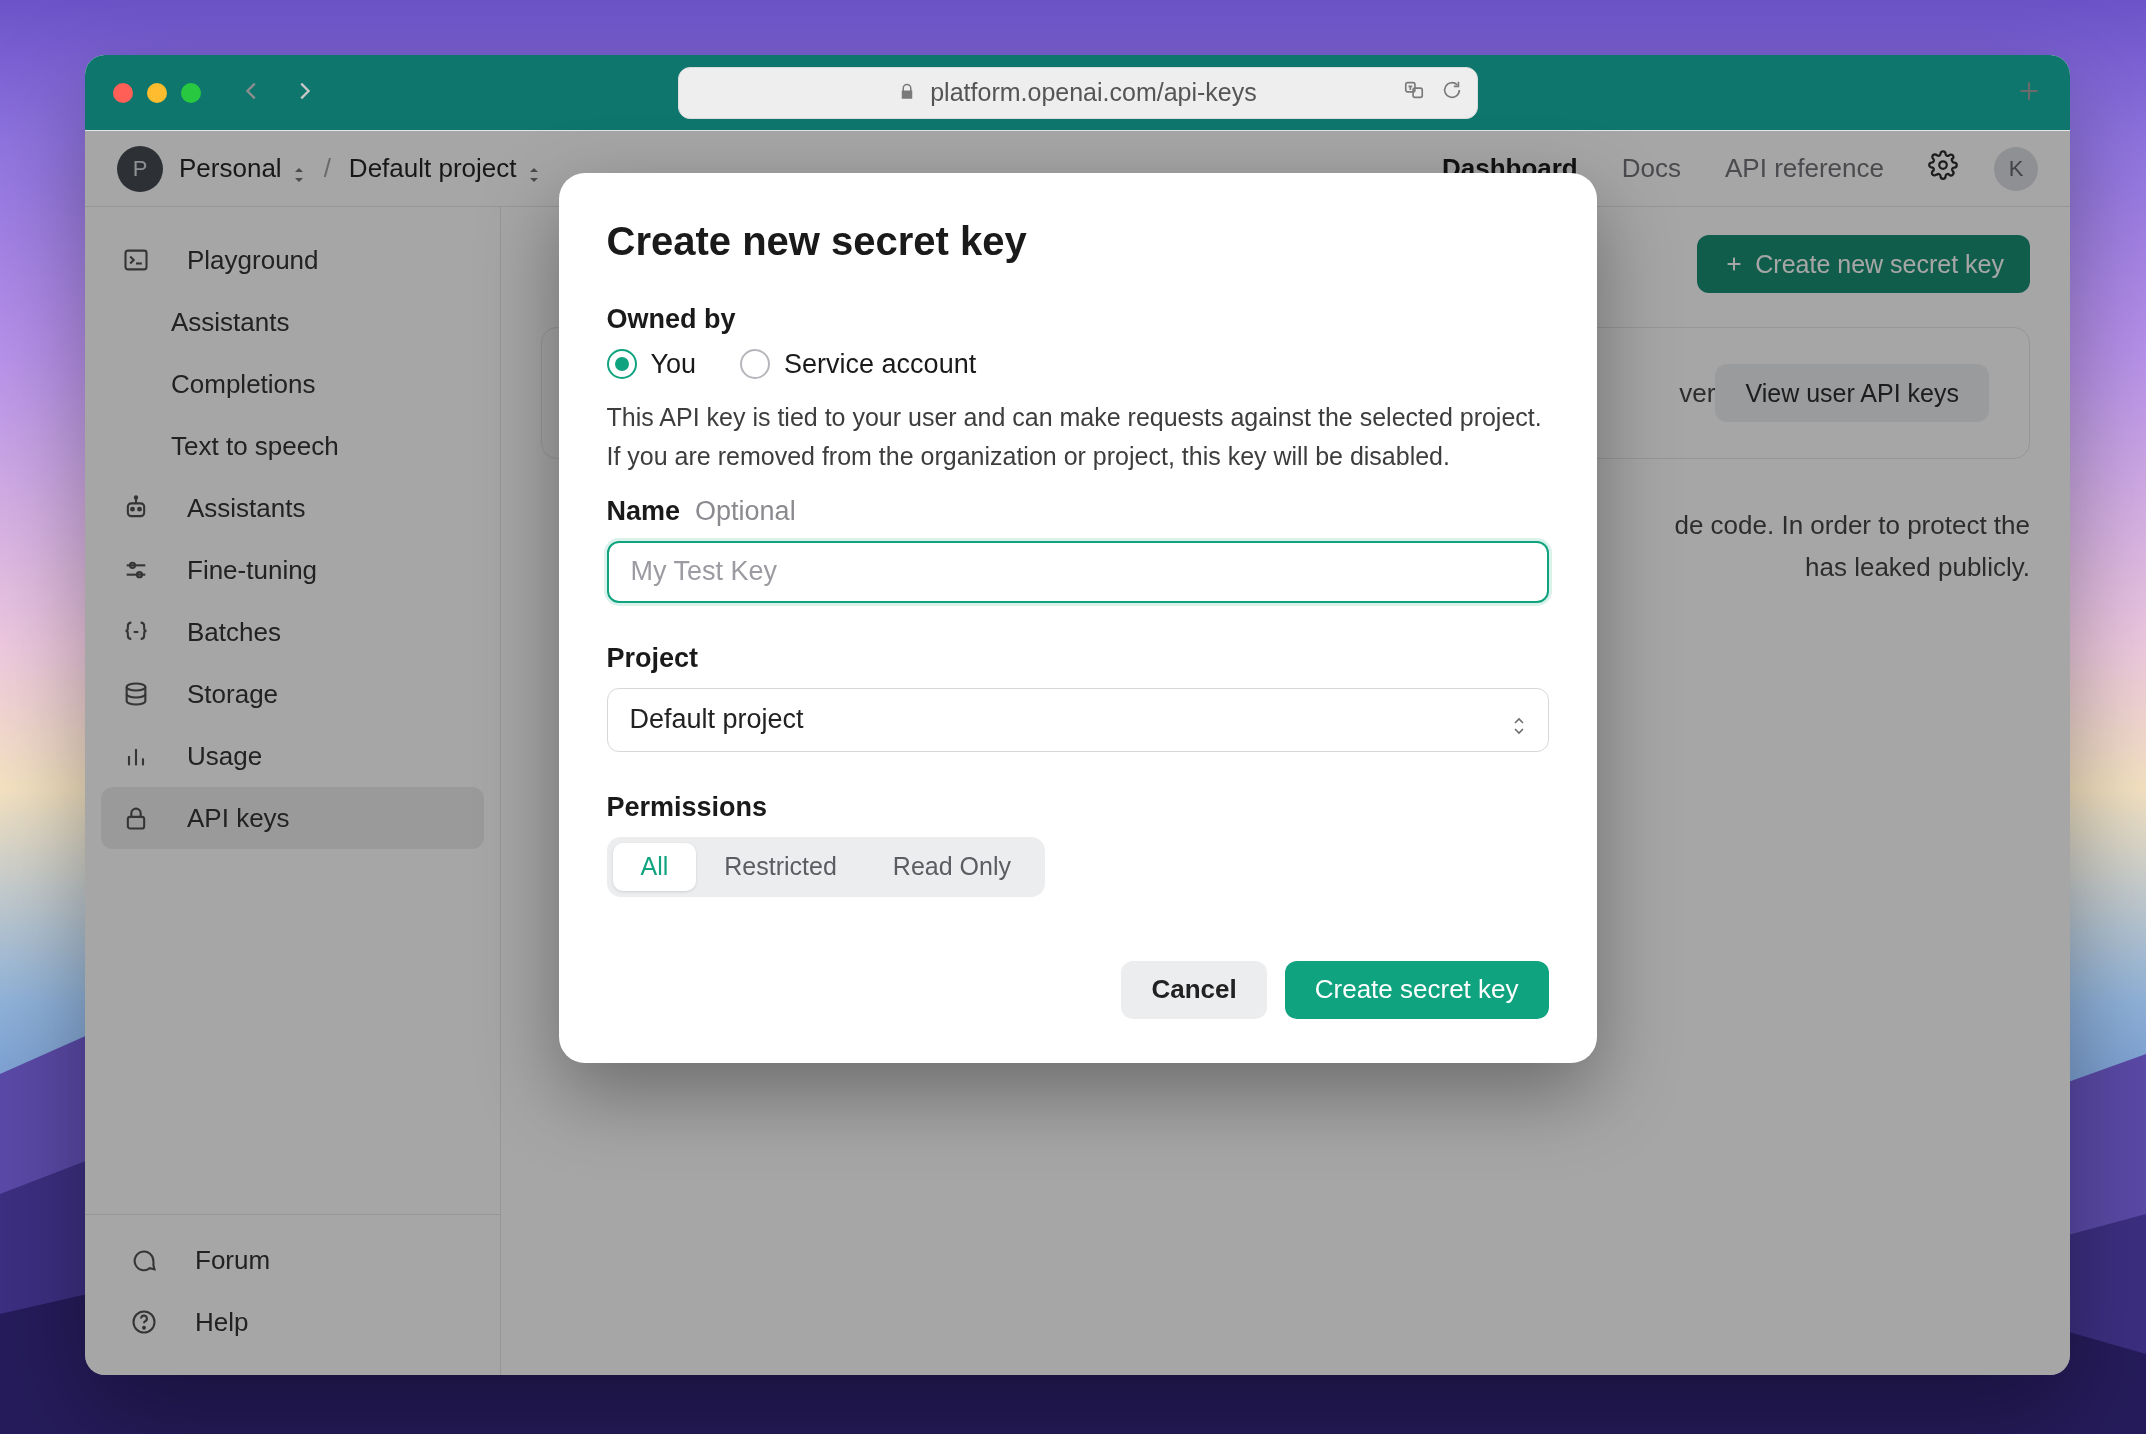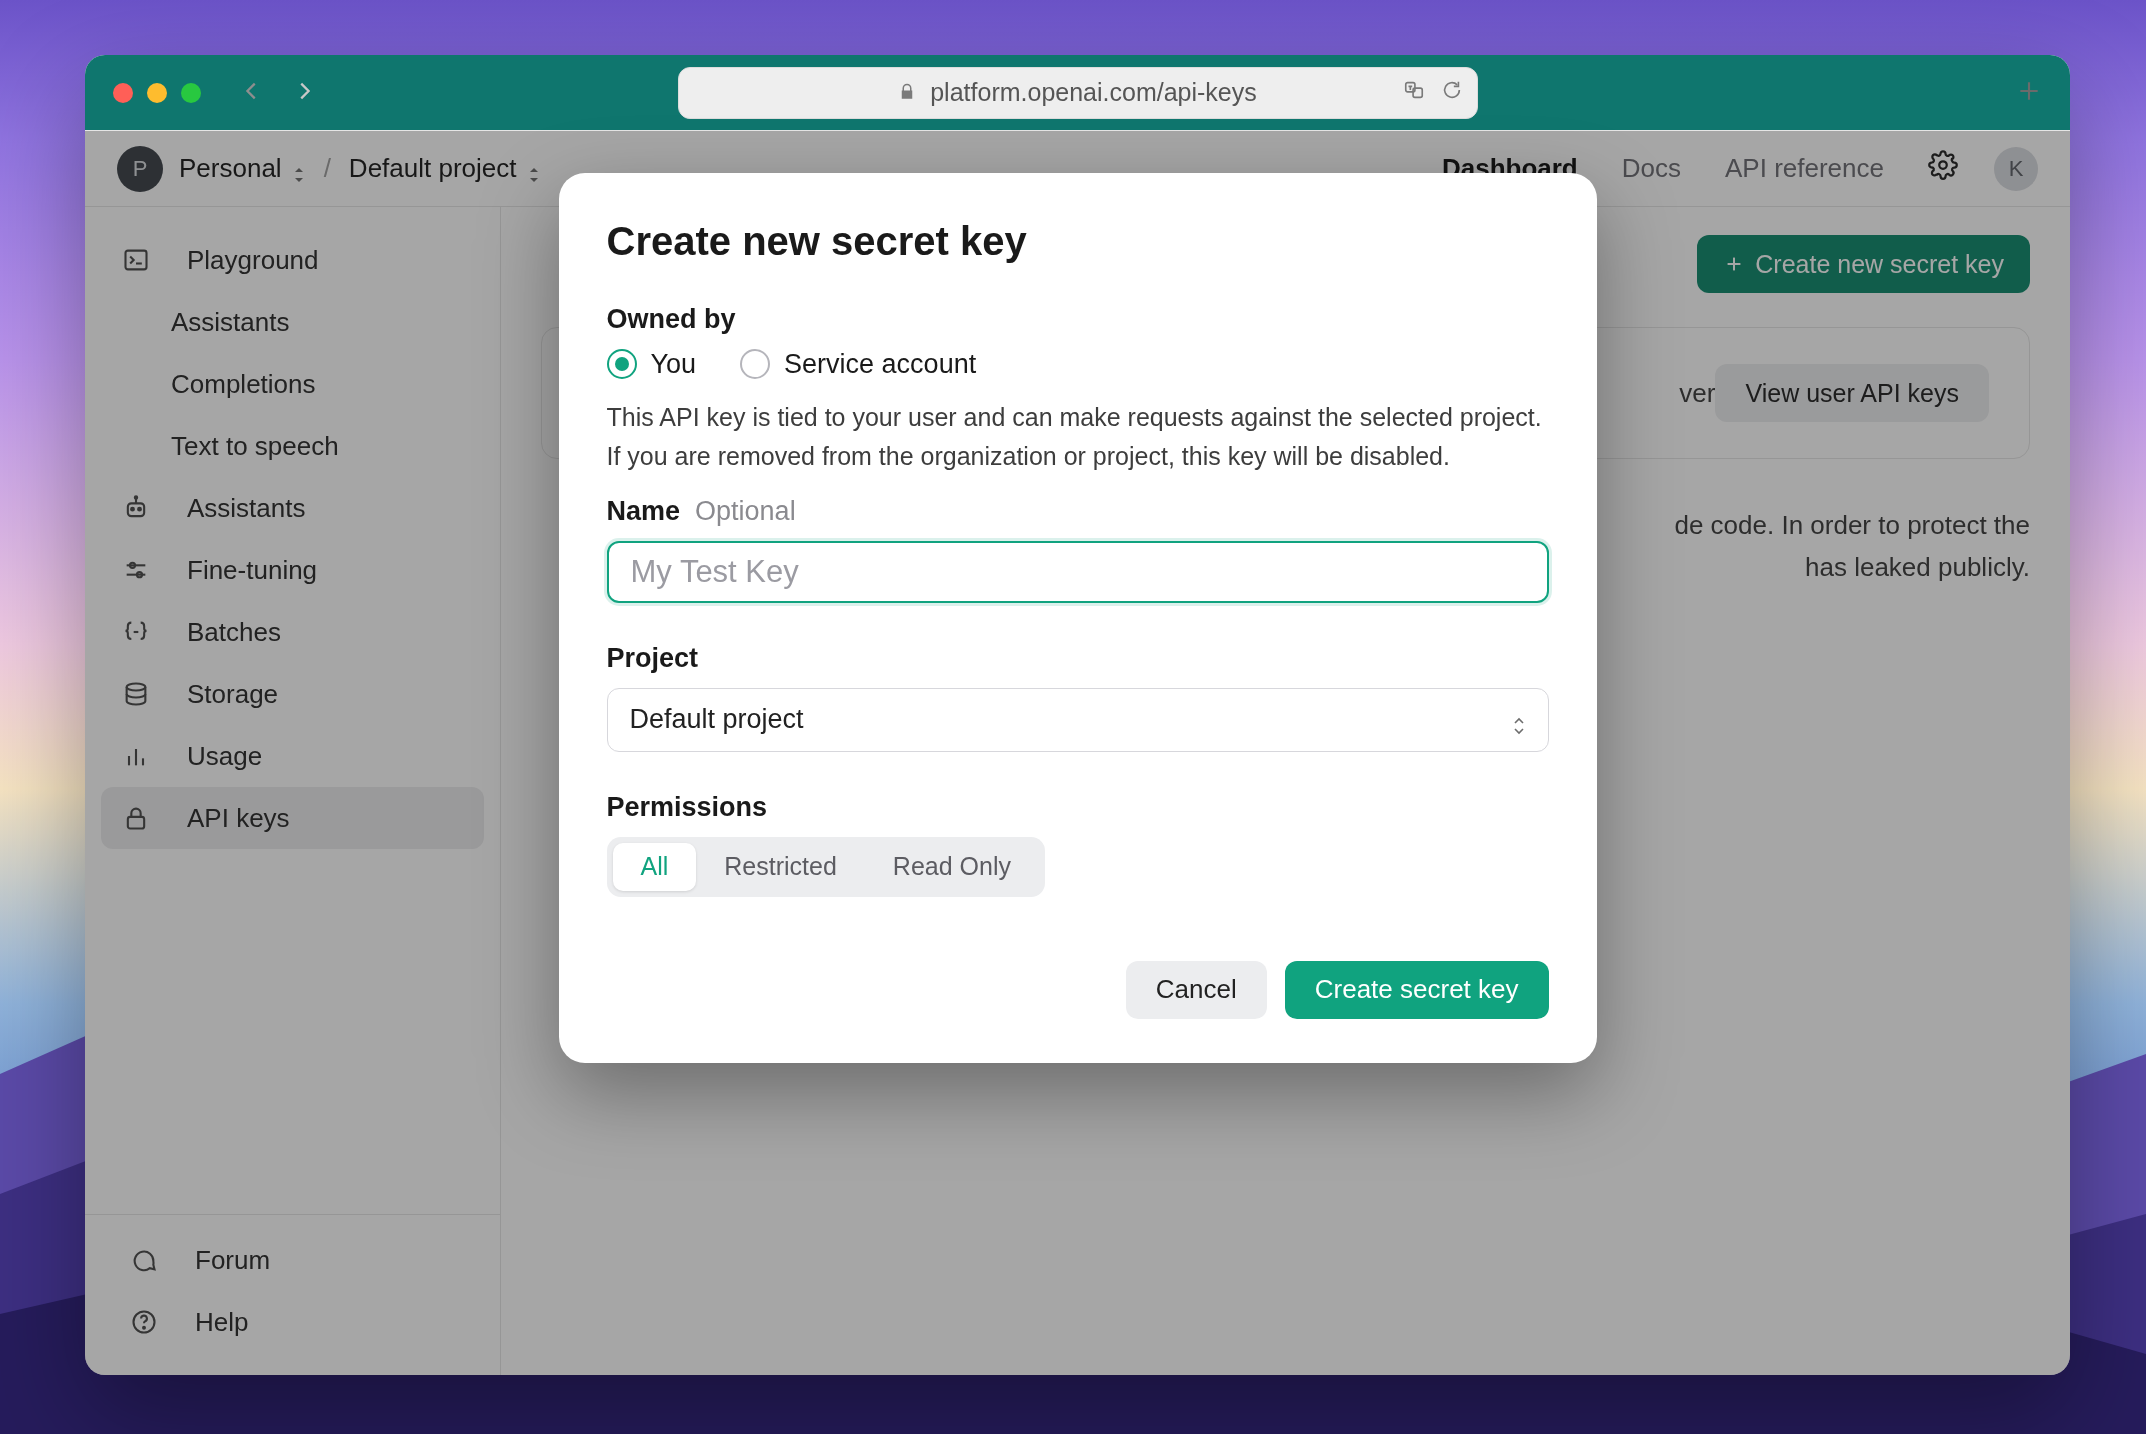--- a/index.html
+++ b/index.html
@@ -122,42 +122,42 @@
   .label{font-size:27px;font-weight:600;margin-bottom:14px;}
   .optional { font-weight:400; color:#8a8a8f; }
   .radio-row{display:flex;gap:44px;align-items:center;margin-bottom:18px;}
   .radio{display:flex;gap:14px;font-size:27px;cursor:pointer;}
   .radio .r{width:30px;height:30px;border:2px solid #b5b5bb;border-radius:50%;display:flex;align-items:center;justify-content:center;}
   .radio.sel .r{border-color:#10a37f;}
   .radio.sel .r::after{content:"";width:14px;height:14px;border-radius:50%;background:#10a37f;}
   .hint{font-size:25px;line-height:1.55;color:#3d3d3d;margin-bottom:20px;}
   .text-input{
     width:100%; height:62px; border:2px solid #10a37f; border-radius:12px;
-    padding:0 22px; font-size:31px; outline:none; color:#222;
+    padding:0 22px; font-size:27px; outline:none; color:#222;
     box-shadow:0 0 0 3px rgba(16,163,127,0.15);
   }
   .text-input::placeholder{color:#9b9ba2;}
   .section{margin-top:40px;}
   .select{
     height:64px;border:1px solid #d7d7dc;border-radius:12px;
     display:flex;align-items:center;padding:0 22px;font-size:27px;color:#222;
     position:relative;cursor:pointer;
   }
   .select .updown{position:absolute;right:22px;}
   .segment{
     display:inline-flex;background:#ecedef;border-radius:14px;padding:6px;gap:0;
   }
   .segment .seg{
     padding:0 28px;height:48px;display:flex;align-items:center;border-radius:10px;
     font-size:25px;color:#5c5c62;cursor:pointer;font-weight:500;
   }
   .segment .seg.active{background:#fff;color:#10a37f;box-shadow:0 1px 3px rgba(0,0,0,0.12);}
   .modal-actions{display:flex;justify-content:flex-end;gap:18px;margin-top:64px;}
   .btn{height:58px;padding:0 30px;border-radius:12px;display:flex;align-items:center;font-size:26px;font-weight:500;cursor:pointer;}
-  .btn.secondary{background:#ecedef;color:#222;}
+  .btn.secondary{background:#ecedef;color:#222;font-weight:bold;}
   .btn.primary{background:#10a37f;color:#fff;}
 </style>
 </head>
 <body>
 
 <div class="desktop-bg">
   <div class="mountains">
     <svg viewBox="0 0 2146 580" preserveAspectRatio="none">
       <path fill="#5b4aa8" d="M0,220 L180,140 L420,300 L700,120 L1000,340 L1350,160 L1700,360 L2146,200 L2146,580 L0,580 Z"></path>
       <path fill="#3d2f82" d="M0,340 L260,240 L520,400 L820,260 L1150,430 L1500,300 L1850,440 L2146,360 L2146,580 L0,580 Z"></path>

